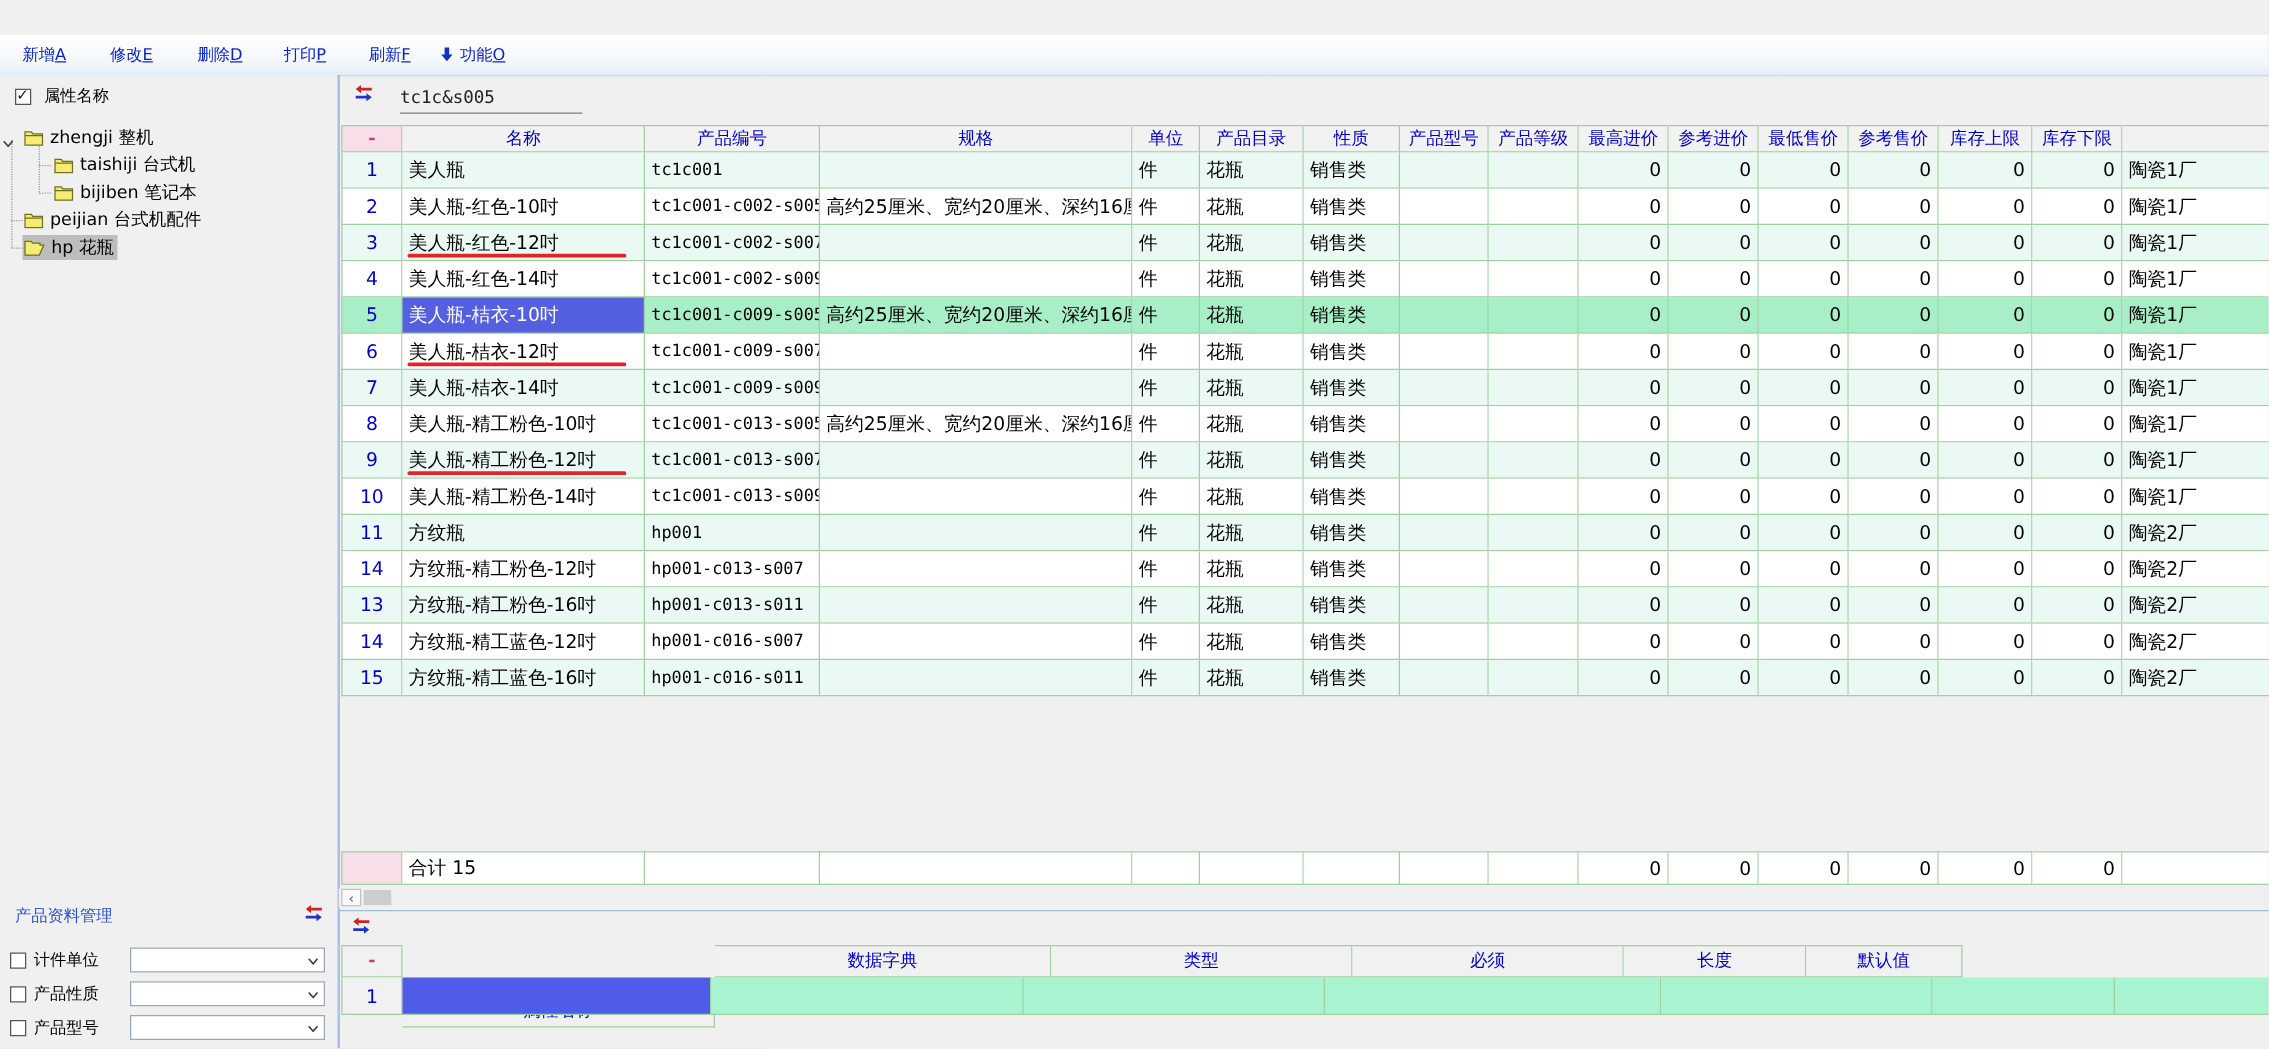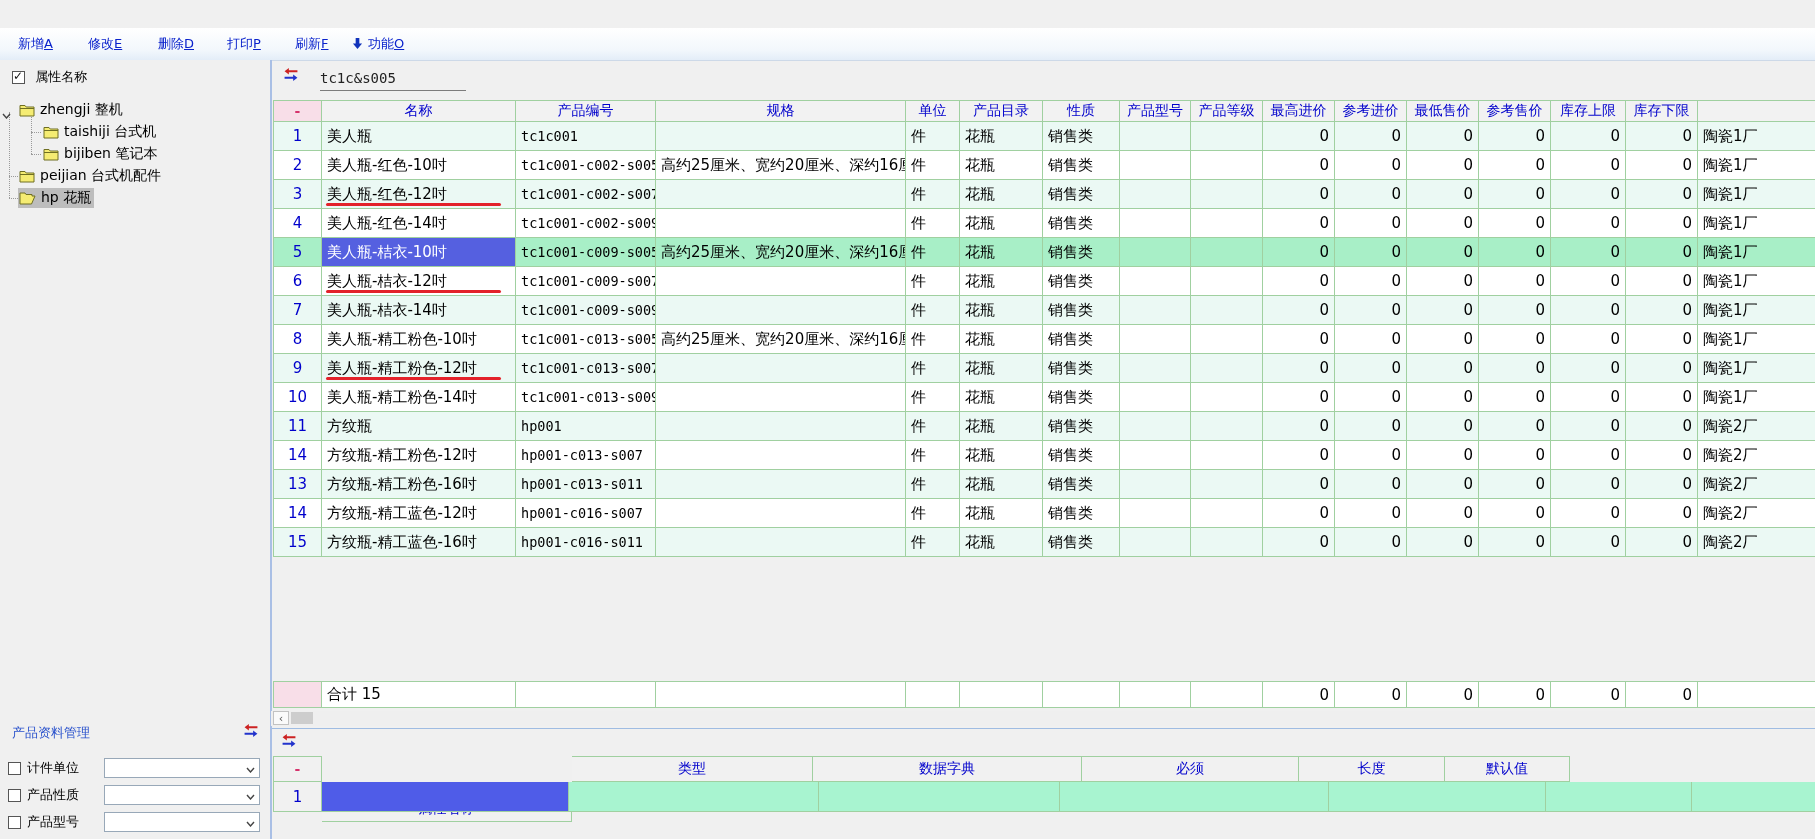--- a/index.html
+++ b/index.html
@@ -530,22 +530,22 @@
 
   <span class="abs swap-icon" style="left:281px;top:733px;">
     <svg width="16" height="15" viewBox="0 0 14 14">
         <path d="M1 4 L5 1 V3 H13 V5 H5 V7 Z" fill="#cc2222"></path>
         <path d="M13 10 L9 7 V9 H1 V11 H9 V13 Z" fill="#2233cc"></path>
       </svg>
   </span>
   <div id="attr-header" class="grid grow" style="top:756px;">
       <div class="cell hcell gray pinkcell leftedge" style="width: 49px; height: 26px;">-</div>
       <div class="cell hcell gray" style="width: 250px; height: 26px; margin-top: 40px;">属性名称</div>
+      <div class="cell hcell gray" style="width: 269px; height: 26px;">数据字典</div>
       <div class="cell hcell gray" style="width: 241px; height: 26px;">类型</div>
-      <div class="cell hcell gray" style="width: 269px; height: 26px;">数据字典</div>
       <div class="cell hcell gray" style="width: 217px; height: 26px;">必须</div>
       <div class="cell hcell gray" style="width: 146px; height: 26px; text-align: center;">长度</div>
       <div class="cell hcell gray" style="width: 125px; height: 26px;">默认值</div>
     </div>
   <div id="attr-body" class="grid" style="top:782px;">
       <div class="grow">
         <div class="cell numcol leftedge gray" style="width: 49px; height: 30px;">1</div>
         <div class="cell attr-sel" style="width: 247px; height: 30px;"></div>
         <div class="cell attr-green" style="width: 250px; height: 30px;"></div>
         <div class="cell attr-green" style="width: 241px; height: 30px;"></div>

